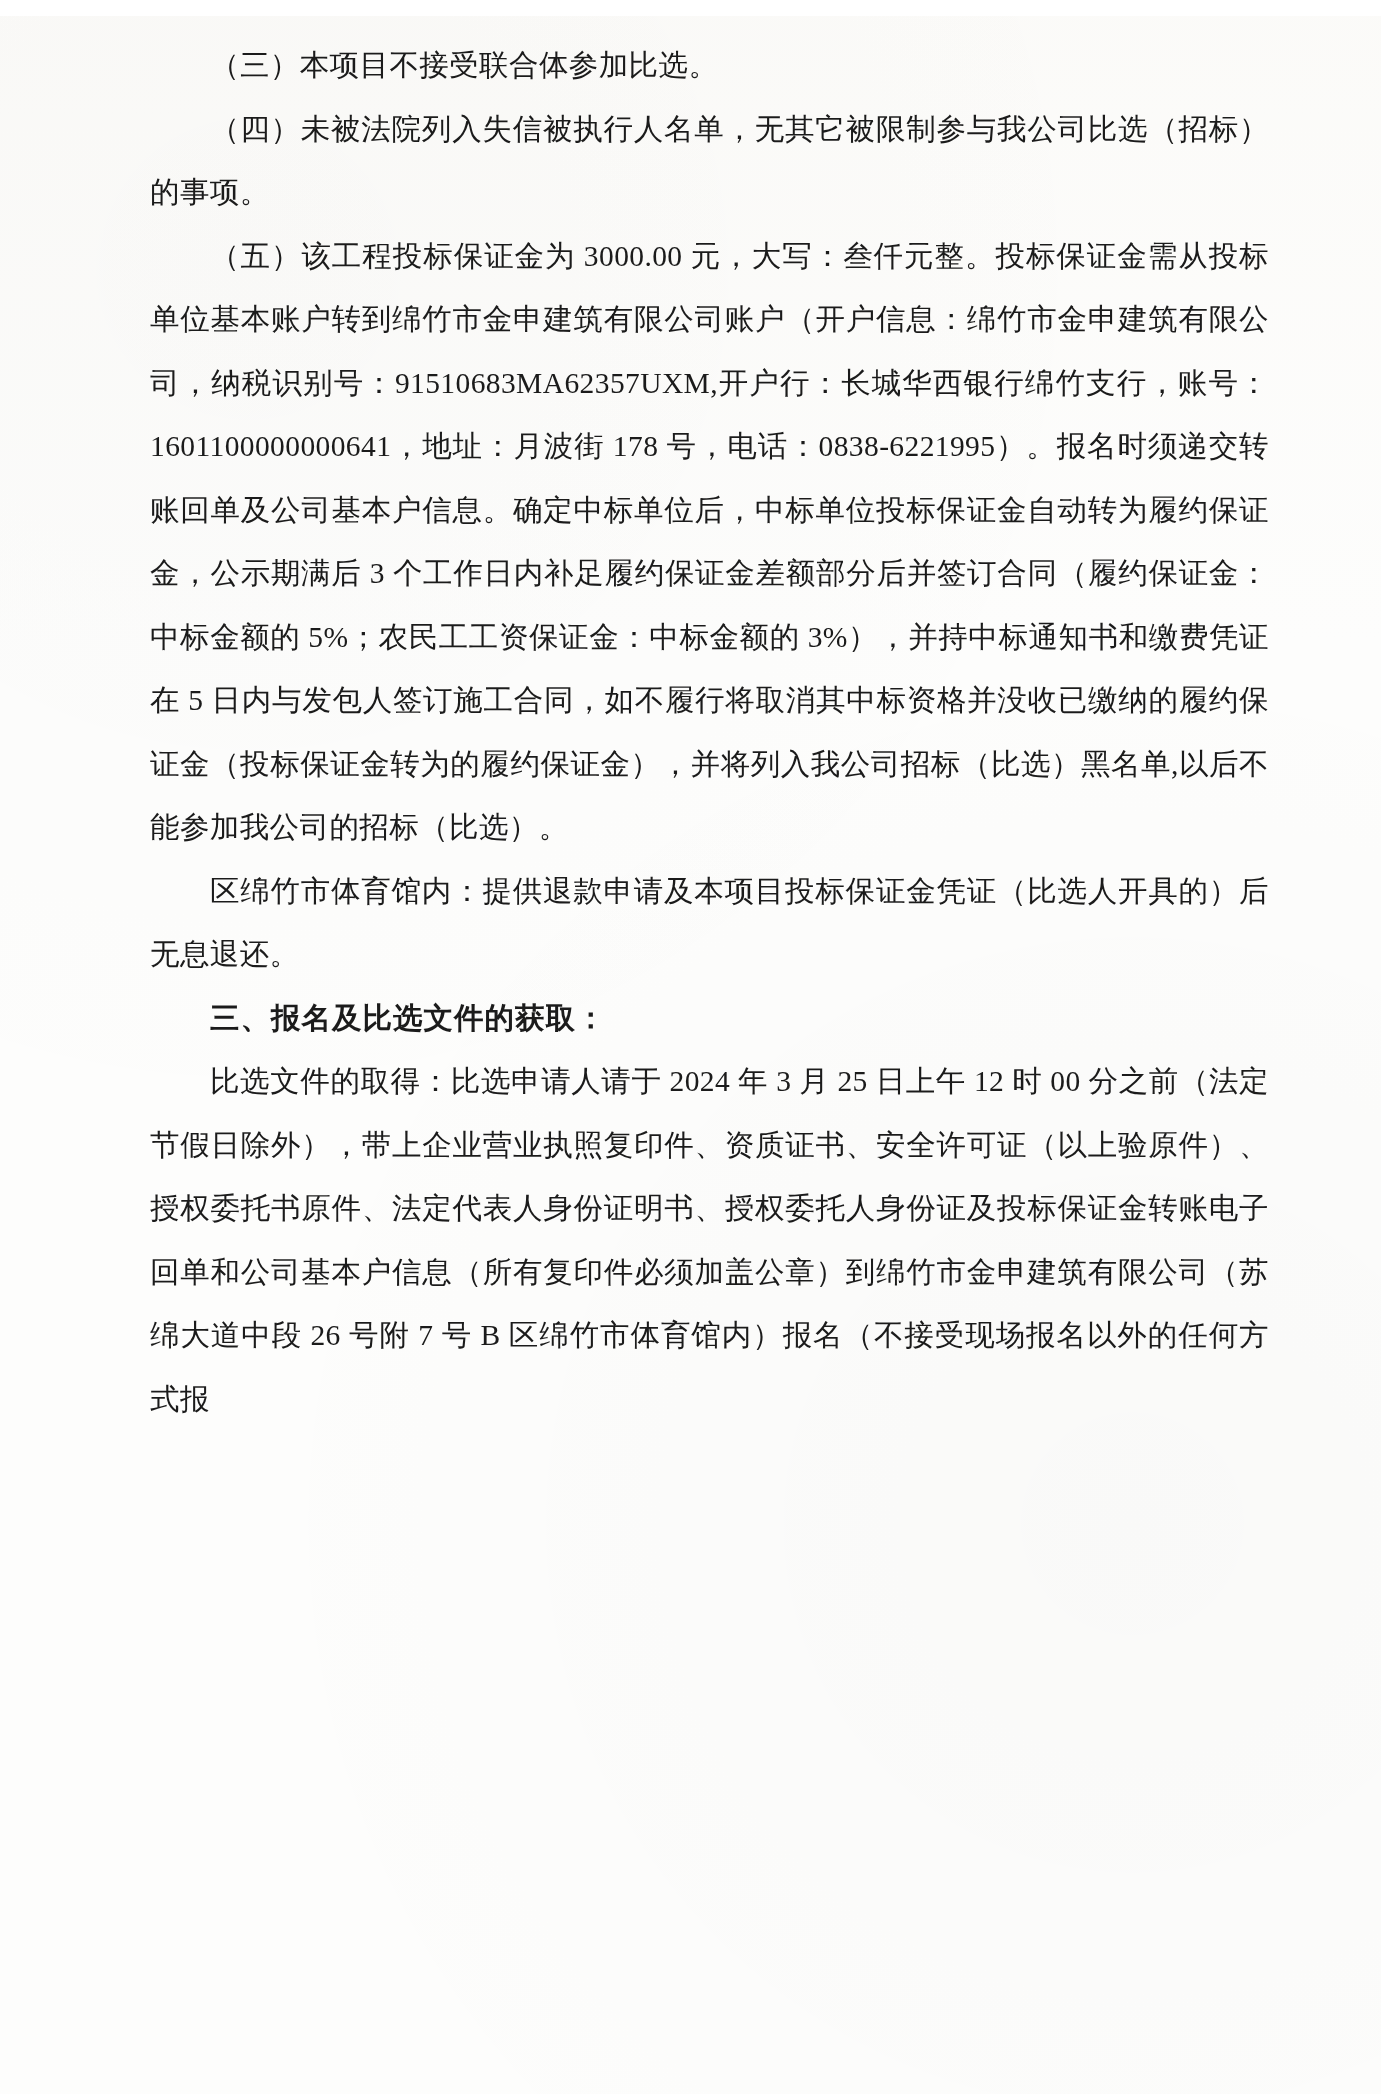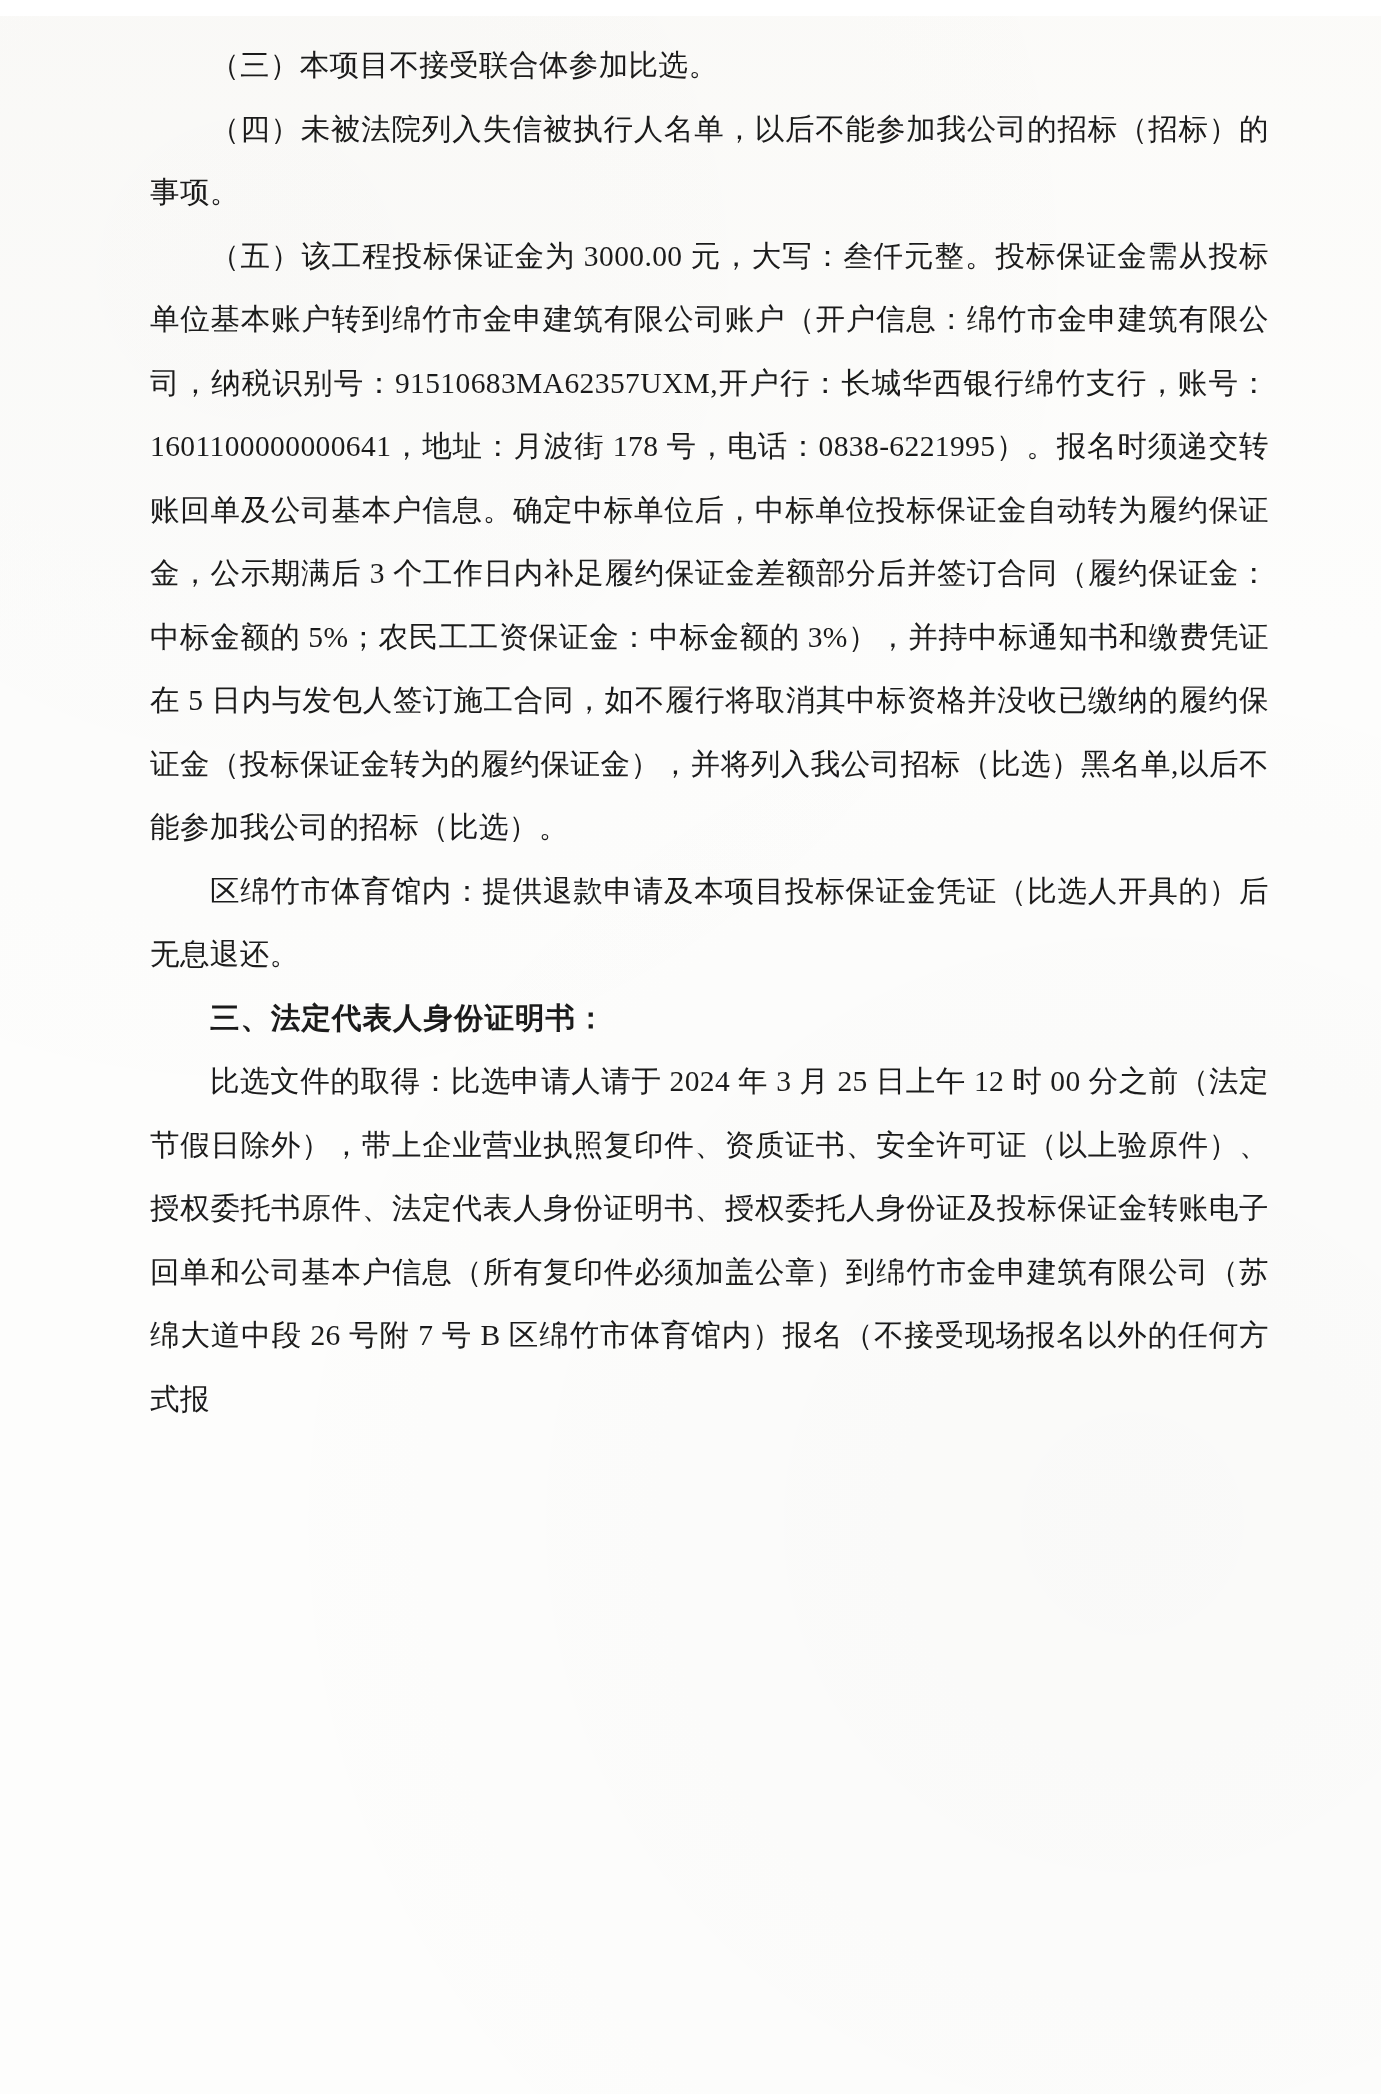--- a/index.html
+++ b/index.html
@@ -70,24 +70,24 @@
   .ink-b { color: #222222; }
 </style>
 </head>
 <body>
 
 <div class="page">
   <div class="doc-body">
 
     <p class="para indent ink-a">（三）本项目不接受联合体参加比选。</p>
 
-    <p class="para indent ink-a">（四）未被法院列入失信被执行人名单，以后不能参加我公司的招标（招标）的事项。</p>
+    <p class="para indent ink-a">（四）未被法院列入失信被执行人名单，无其它被限制参与我公司比选（招标）的事项。</p>
 
     <p class="para indent ink-b">（五）该工程投标保证金为 3000.00 元，大写：叁仟元整。投标保证金需从投标单位基本账户转到绵竹市金申建筑有限公司账户（开户信息：绵竹市金申建筑有限公司，纳税识别号：91510683MA62357UXM,开户行：长城华西银行绵竹支行，账号：1601100000000641，地址：月波街 178 号，电话：0838-6221995）。报名时须递交转账回单及公司基本户信息。确定中标单位后，中标单位投标保证金自动转为履约保证金，公示期满后 3 个工作日内补足履约保证金差额部分后并签订合同（履约保证金：中标金额的 5%；农民工工资保证金：中标金额的 3%），并持中标通知书和缴费凭证在 5 日内与发包人签订施工合同，如不履行将取消其中标资格并没收已缴纳的履约保证金（投标保证金转为的履约保证金），并将列入我公司招标（比选）黑名单,以后不能参加我公司的招标（比选）。</p>
 
     <p class="para indent ink-a">区绵竹市体育馆内：提供退款申请及本项目投标保证金凭证（比选人开具的）后无息退还。</p>
 
-    <p class="para heading ink-a">三、法定代表人身份证明书：</p>
+    <p class="para heading ink-a">三、报名及比选文件的获取：</p>
 
     <p class="para indent ink-b">比选文件的取得：比选申请人请于 2024 年 3 月 25 日上午 12 时 00 分之前（法定节假日除外），带上企业营业执照复印件、资质证书、安全许可证（以上验原件）、授权委托书原件、法定代表人身份证明书、授权委托人身份证及投标保证金转账电子回单和公司基本户信息（所有复印件必须加盖公章）到绵竹市金申建筑有限公司（苏绵大道中段 26 号附 7 号 B 区绵竹市体育馆内）报名（不接受现场报名以外的任何方式报</p>
 
   </div>
 </div>
 
 </body></html>

